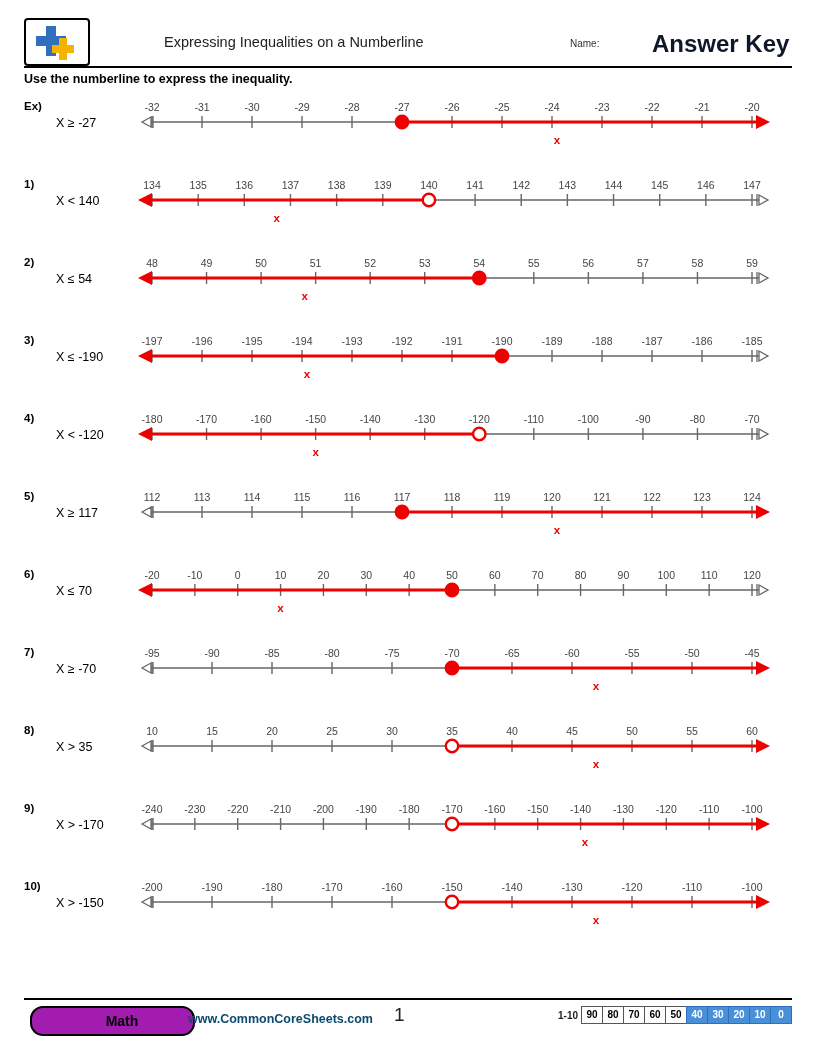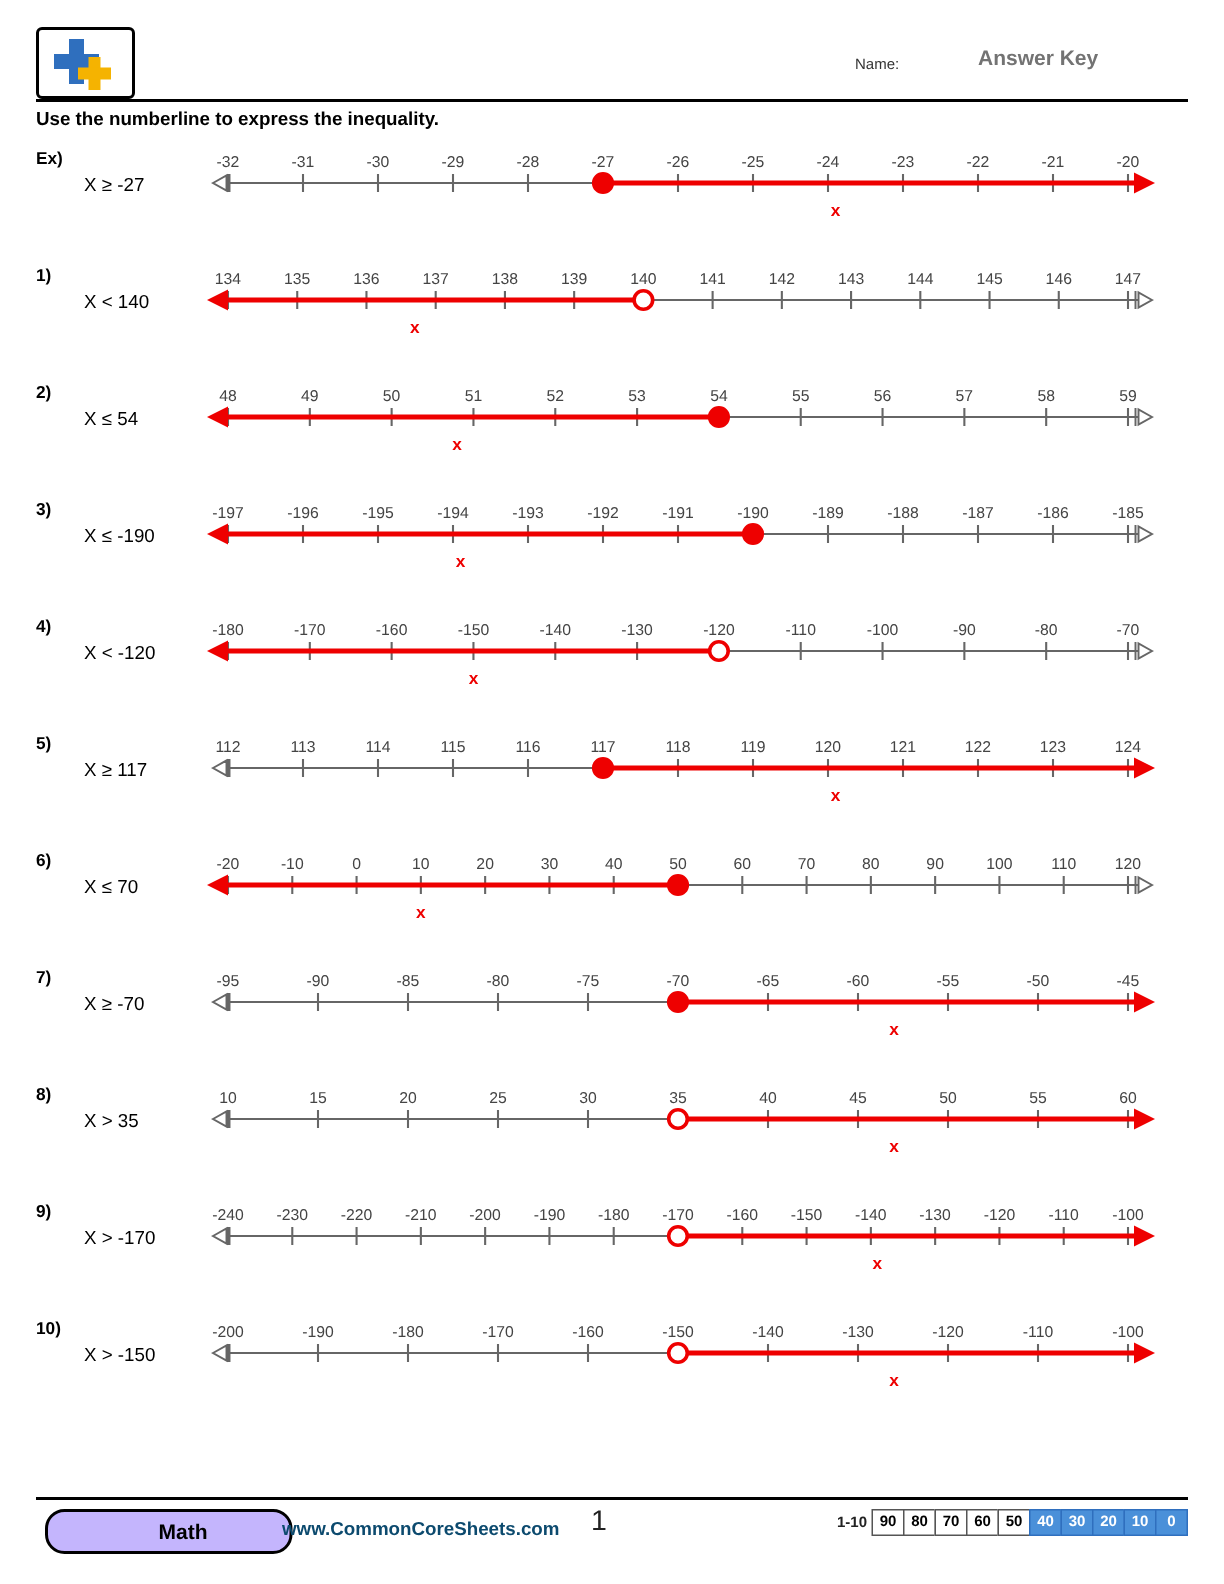--- a/index.html
+++ b/index.html
@@ -93,23 +93,23 @@
     position: absolute;
     left: 546px;
     top: 20px;
     font-size: 10px;
     color: #333;
   }
   .answer-key {
     position: absolute;
     left: 628px;
     top: 12px;
-    font-size: 14px;
+    font-size: 24px;
     font-weight: bold;
-    color: #737373;
+    color: #0f172a;
     font-family: "Liberation Sans", sans-serif;
   }
   .hrule {
     position: absolute;
     left: 0;
     top: 48px;
     width: 768px;
     height: 2px;
     background: #000;
   }
@@ -190,21 +190,21 @@
     background: #000;
   }
   .math-pill {
     position: absolute;
     left: 6px;
     top: 8px;
     width: 142px;
     height: 26px;
     border: 2px solid #000;
     border-radius: 13px;
-    background: #c4b5fd;
+    background: #a21caf;
     padding-left: 19px;
   }
   .math-pill span {
     display: block;
     text-align: center;
     line-height: 26px;
     font-size: 14px;
     font-weight: bold;
   }
   .site {
@@ -254,20 +254,21 @@
 </head>
 <body>
 
 <div class="page">
 
   <div class="header">
     <div class="logo">
       <div class="plus-blue"></div>
       <div class="plus-yellow"></div>
     </div>
+    <div class="title">Expressing Inequalities on a Numberline</div>
     <div class="name-label">Name:</div>
     <div class="answer-key">Answer Key</div>
     <div class="hrule"></div>
     <div class="instructions" style="top:54px;">Use the numberline to express the inequality.</div>
   </div>
 
   <div class="problems">
       <div class="problem">
         <div class="pnum">Ex)</div>
         <div class="pexpr">X ≥ -27</div>

